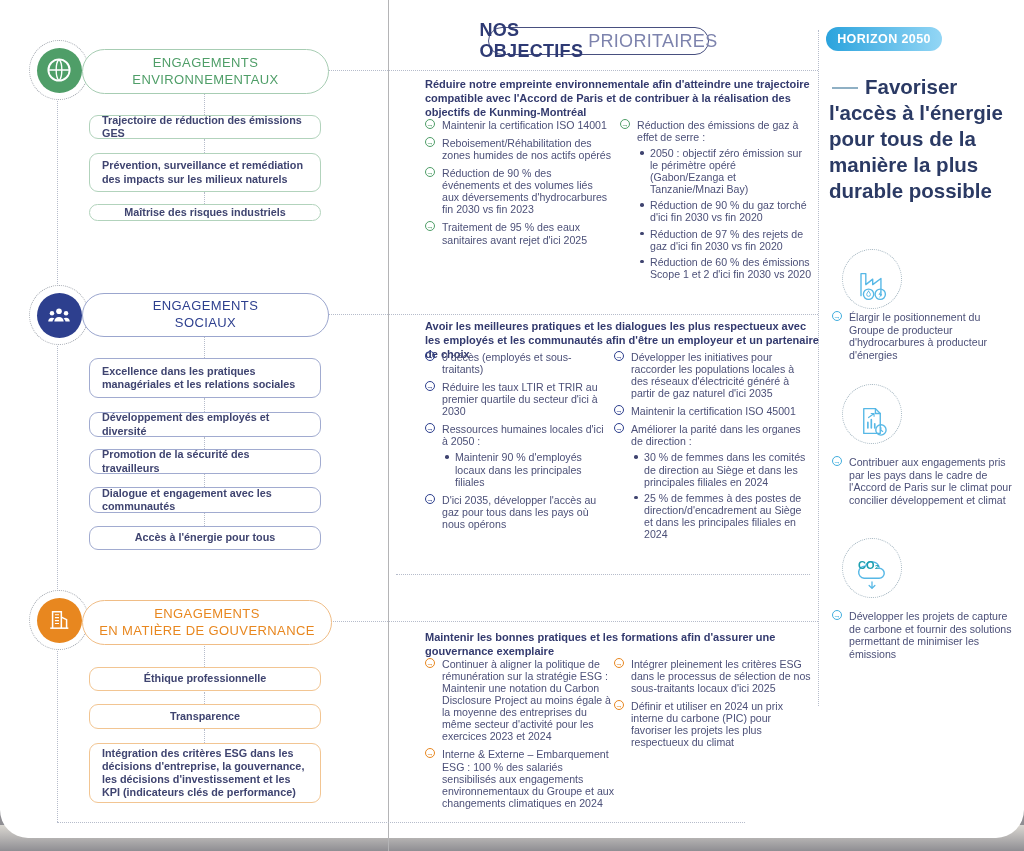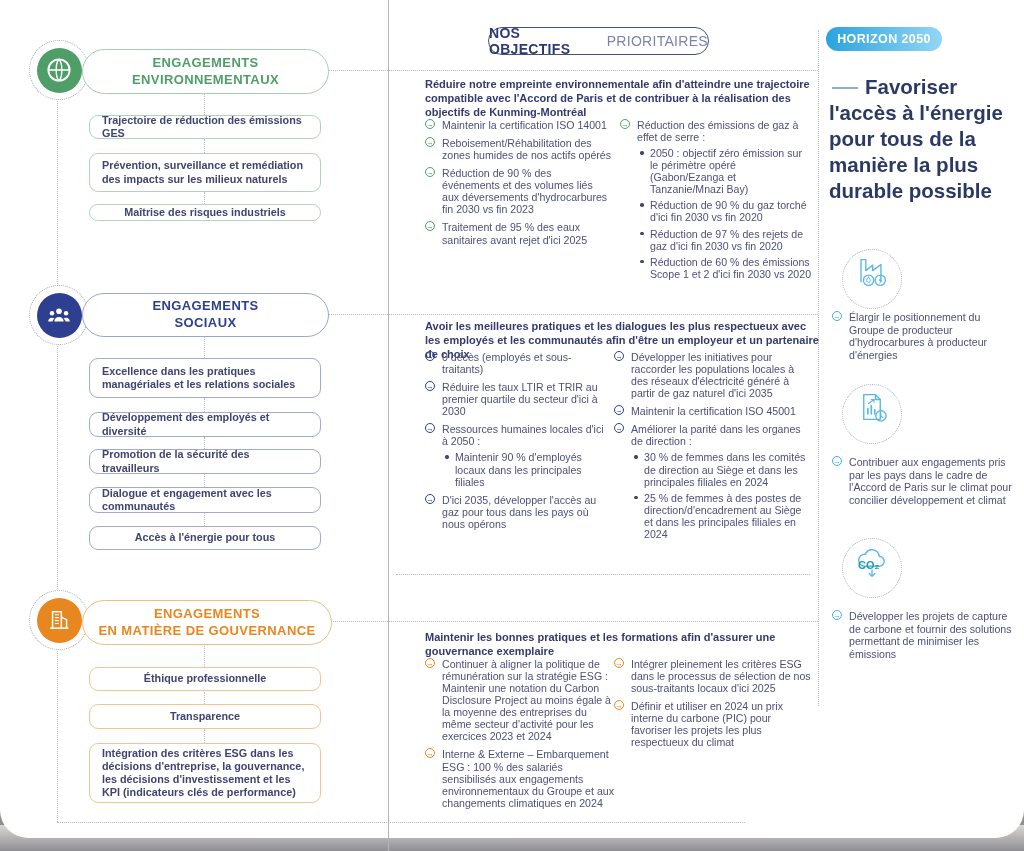--- a/index.html
+++ b/index.html
@@ -12,47 +12,47 @@
   
   .hdot{position:absolute;height:0;border-top:1.5px dotted #b6bccb;}
   .vdot{position:absolute;width:0;border-left:1.5px dotted #b6bccb;}
 
   
   .ibadge{position:absolute;width:58px;height:58px;border:1.4px dotted #a3a8b0;border-radius:50%;display:flex;align-items:center;justify-content:center;background:#fff;}
   .solid{width:45px;height:45px;border-radius:50%;display:flex;align-items:center;justify-content:center;}
   .solid svg{display:block;}
   .bg-env{background:#4f9e68;} .bg-soc{background:#2d3f8e;} .bg-gov{background:#e8871f;}
 
-  .gpill{position:absolute;border-radius:26px;background:#fff;display:flex;flex-direction:column;align-items:center;justify-content:center;text-align:center;font-weight:bold;font-size:13px;letter-spacing:.4px;line-height:1.3;}
+  .gpill{position:absolute;border-radius:26px;background:#fff;display:flex;flex-direction:column;align-items:center;justify-content:center;text-align:center;font-weight:normal;font-size:13px;letter-spacing:.4px;line-height:1.3;}
   .pill-env{border:1.3px solid #a7cdb3;color:#4f9e68;}
   .pill-soc{border:1.3px solid #9ba6ce;color:#2d3f8e;}
   .pill-gov{border:1.3px solid #f0bd86;color:#e8871f;}
 
   .lbox{position:absolute;left:89px;width:232px;border-radius:9px;background:#fff;display:flex;align-items:center;justify-content:center;text-align:left;font-size:10.8px;font-weight:bold;color:#3f4470;line-height:1.22;padding:3px 12px;box-sizing:border-box;}
   .box-env{border:1.2px solid #b2d3bc;} .box-soc{border:1.2px solid #a1abd0;} .box-gov{border:1.2px solid #f2c592;}
 
   
-  .mid-pill{position:absolute;left:488px;top:27px;width:219px;height:26px;border:1.4px solid #474f7f;border-radius:15px;background:#fff;display:flex;align-items:center;justify-content:center;gap:5px;font-size:14px;letter-spacing:.3px;}
+  .mid-pill{position:absolute;left:488px;top:27px;width:219px;height:26px;border:1.4px solid #474f7f;border-radius:15px;background:#fff;display:flex;align-items:center;justify-content:center;gap:5px;font-size:18px;letter-spacing:.3px;}
   .mp-bold{font-weight:bold;color:#2e3a74;}
   .mp-light{font-weight:normal;color:#7d83ad;}
 
   .intro{position:absolute;font-size:11px;font-weight:bold;color:#333a6e;line-height:1.25;}
 
   .ocol{position:absolute;font-size:10.6px;line-height:1.14;color:#4c5078;}
   .obj{position:relative;padding-left:17px;margin-bottom:6px;}
   .bc{position:absolute;left:0;top:0;width:10px;height:10px;border-radius:50%;border:1px solid currentColor;font-size:7.5px;line-height:10px;text-align:center;font-weight:bold;box-sizing:border-box;}
   .env-s .bc{color:#4f9e68;} .soc-s .bc{color:#2d3f8e;} .gov-s .bc{color:#e8871f;} .rit .bc{color:#42aede;}
   .sub{position:relative;padding-left:13px;margin-top:4px;}
   .sub::before{content:"";position:absolute;left:3px;top:4px;width:3.5px;height:3.5px;border-radius:50%;background:#3f4470;}
 
   
   .badge{position:absolute;left:826px;top:27px;width:116px;height:24px;border-radius:13px;background:linear-gradient(90deg,#2ba3dd,#93d6f5);color:#fff;font-weight:bold;font-size:12.5px;letter-spacing:.4px;display:flex;align-items:center;justify-content:center;}
   .headline{position:absolute;left:829px;top:74px;width:196px;font-size:20.5px;font-weight:600;color:#2b3a64;line-height:1.27;text-indent:36px;}
   .hl-dash{position:absolute;left:832px;top:87px;width:26px;height:2px;background:#8fb0c4;}
-  .ricon{position:absolute;width:58px;height:58px;border:1.4px dotted #a3b5c0;border-radius:50%;display:flex;align-items:flex-start;justify-content:center;background:#fff;}
+  .ricon{position:absolute;width:58px;height:58px;border:1.4px dotted #a3b5c0;border-radius:50%;display:flex;align-items:flex-end;justify-content:center;background:#fff;}
   .ricon svg{display:block;}
   .rit{position:absolute;width:182px;font-size:10.6px;line-height:1.2;color:#4c5078;}
   .co2t{position:absolute;font-size:11px;font-weight:bold;color:#1d9fae;left:15px;top:20px;letter-spacing:0;}
 </style>
 </head>
 <body>
 
 <div class="canvas">
   <div class="backdrop"></div>
   <div class="sheet"></div>

